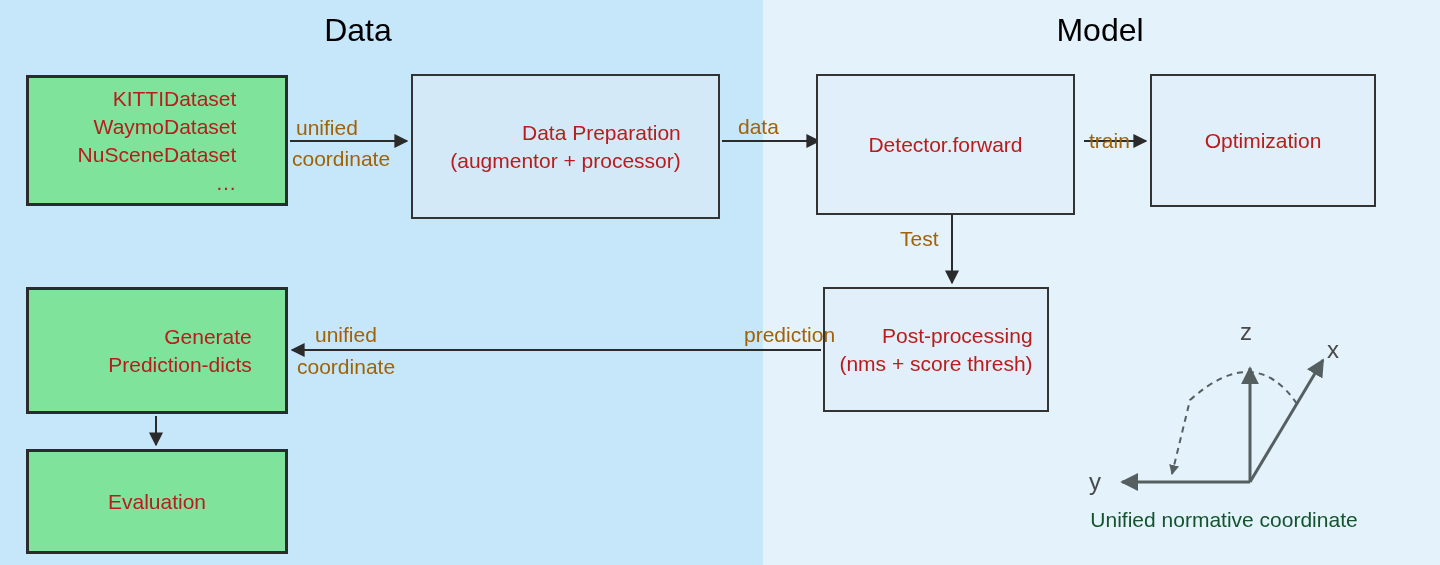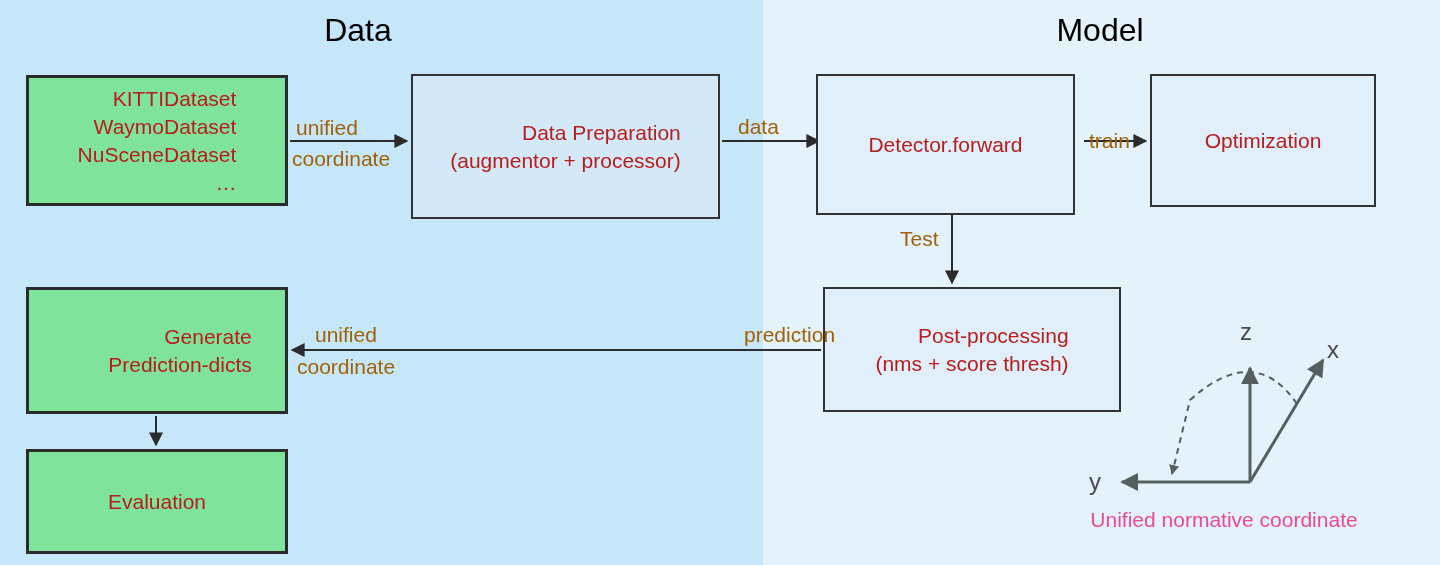--- a/index.html
+++ b/index.html
@@ -50,42 +50,42 @@
     white-space: pre-line;
   }
   .node.green { background: #7fe39b; }
   .node.blue  { background: #d3e9f8; border-width: 2px; border-color: #333333; }
   .node.blue2 { background: #e0eff9; border-width: 2px; border-color: #333333; }
 
   #node-datasets   { left: 26px;  top: 75px;  width: 262px; height: 131px; }
   #node-dataprep   { left: 411px; top: 74px;  width: 309px; height: 145px; }
   #node-detector   { left: 816px; top: 74px;  width: 259px; height: 141px; }
   #node-optimize   { left: 1150px;top: 74px;  width: 226px; height: 133px; }
-  #node-postproc   { left: 823px; top: 287px; width: 298px; height: 125px; }
+  #node-postproc   { left: 823px; top: 287px; width: 226px; height: 125px; }
   #node-genpred    { left: 26px;  top: 287px; width: 262px; height: 127px; padding-left: 46px; }
   #node-eval       { left: 26px;  top: 449px; width: 262px; height: 105px; }
 
   .edge-label {
     position: absolute;
     font-size: 21px;
     line-height: 25px;
     color: #a16207;
     white-space: nowrap;
   }
   svg.overlay {
     position: absolute;
     left: 0; top: 0;
     width: 1440px;
     height: 565px;
     pointer-events: none;
   }
   .axis-caption {
     position: absolute;
     font-size: 21px;
-    color: #ec4899;
+    color: #14532d;
     white-space: nowrap;
     text-align: center;
   }
   .axis-label {
     position: absolute;
     font-size: 24px;
     color: #4a4a4a;
     white-space: nowrap;
   }
 </style>

